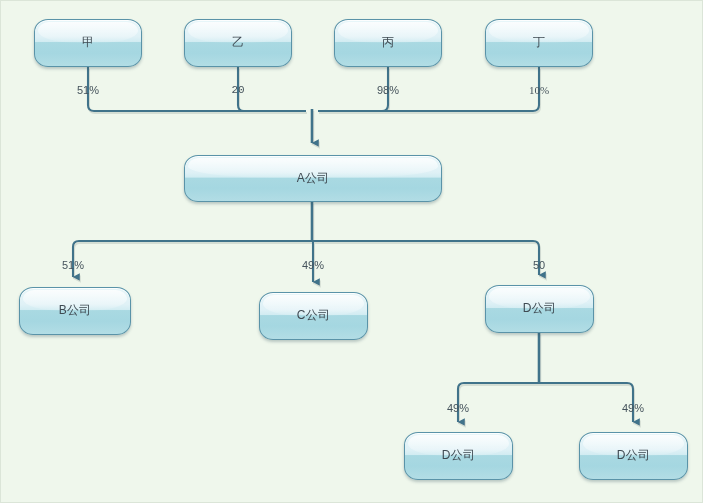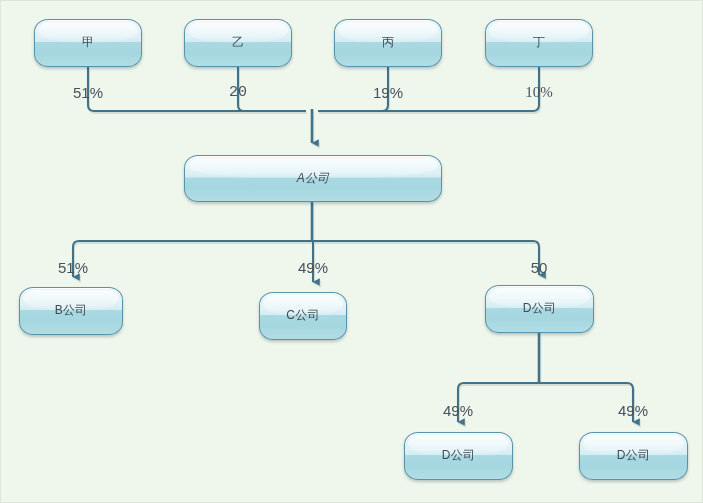--- a/index.html
+++ b/index.html
@@ -65,21 +65,21 @@
     z-index: 2;
     font-size: 12px;
     line-height: 1;
     color: #3f4a52;
     white-space: nowrap;
     letter-spacing: 0.2px;
     margin-top: -2px;
   }
   .edge-label {
     position: absolute;
-    font-size: 15px;
+    font-size: 11px;
     line-height: 1;
     color: #45535c;
     white-space: nowrap;
     transform: translateX(-50%);
   }
 </style>
 </head>
 <body>
 
 <div id="canvas">
@@ -128,47 +128,47 @@
   </div>
 
   <div class="node" style="left:333px; top:18px; width:108px; height:48px;">
     <span class="node-label">丙</span>
   </div>
 
   <div class="node" style="left:484px; top:18px; width:108px; height:48px;">
     <span class="node-label">丁</span>
   </div>
 
-  <div class="node" style="left:183px; top:154px; width:258px; height:47px;font-style:italic;">
+  <div class="node" style="left:183px; top:154px; width:258px; height:47px;">
     <span class="node-label">A公司</span>
   </div>
 
-  <div class="node" style="left:18px; top:286px; width:104px; height:48px;">
+  <div class="node" style="left:18px; top:286px; width:112px; height:48px;">
     <span class="node-label">B公司</span>
   </div>
 
-  <div class="node" style="left:258px; top:291px; width:88px; height:48px;">
+  <div class="node" style="left:258px; top:291px; width:109px; height:48px;">
     <span class="node-label">C公司</span>
   </div>
 
   <div class="node" style="left:484px; top:284px; width:109px; height:48px;">
     <span class="node-label">D公司</span>
   </div>
 
   <div class="node" style="left:403px; top:431px; width:109px; height:48px;">
     <span class="node-label">D公司</span>
   </div>
 
   <div class="node" style="left:578px; top:431px; width:109px; height:48px;">
     <span class="node-label">D公司</span>
   </div>
 
   <span class="edge-label" style="left:87px;  top:84px;">51%</span>
   <span class="edge-label" style="left:237px; top:84px;font-family:Liberation Mono, monospace;">20</span>
-  <span class="edge-label" style="left:387px; top:84px;">19%</span>
+  <span class="edge-label" style="left:387px; top:84px;">98%</span>
   <span class="edge-label" style="left:538px; top:84px;font-family:Liberation Serif, serif;">10%</span>
 
   <span class="edge-label" style="left:72px;  top:259px;">51%</span>
   <span class="edge-label" style="left:312px; top:259px;">49%</span>
   <span class="edge-label" style="left:538px; top:259px;">50</span>
 
   <span class="edge-label" style="left:457px; top:402px;">49%</span>
   <span class="edge-label" style="left:632px; top:402px;">49%</span>
 
 </div>

